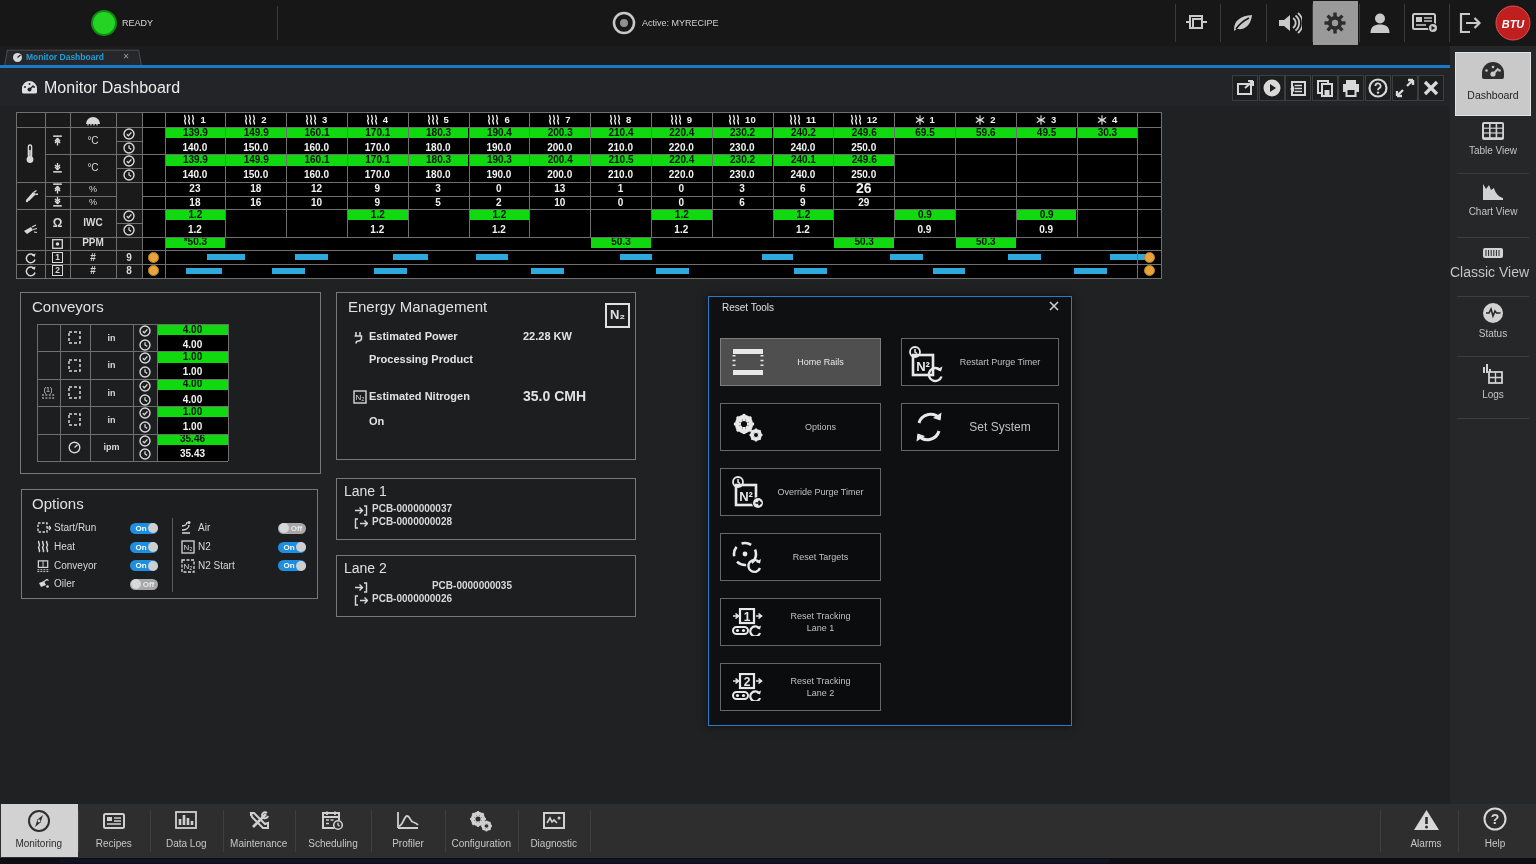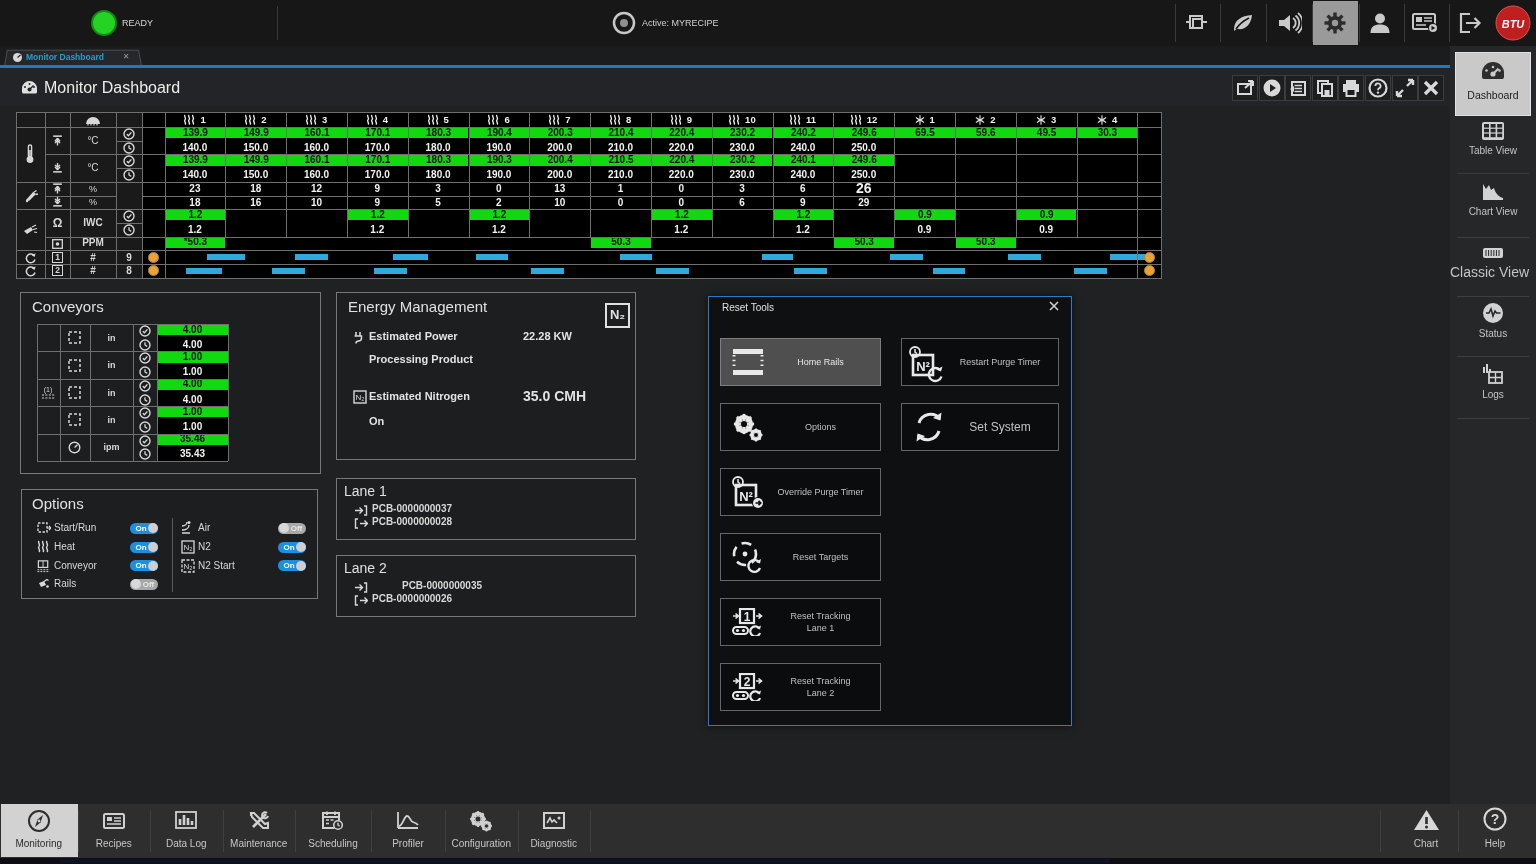--- a/index.html
+++ b/index.html
@@ -668,21 +668,21 @@
 <div style="position:absolute;left:133px;top:522.8px;width:16px;height:11px;font-size:8px;color:#fff;font-weight:700;text-align:center;line-height:11px;white-space:nowrap;">On</div>
 <div style="position:absolute;left:147.5px;top:523.3px;width:10px;height:10px;background:#cfcfcf;border-radius:50%;"></div>
 <div style="position:absolute;left:54px;top:540.3px;width:80px;height:14px;font-size:10px;color:#d8d8d8;font-weight:400;text-align:left;line-height:14px;white-space:nowrap;">Heat</div>
 <div style="position:absolute;left:130px;top:541.8px;width:28px;height:11px;background:#1e8fe0;border-radius:6px;"></div>
 <div style="position:absolute;left:133px;top:541.8px;width:16px;height:11px;font-size:8px;color:#fff;font-weight:700;text-align:center;line-height:11px;white-space:nowrap;">On</div>
 <div style="position:absolute;left:147.5px;top:542.3px;width:10px;height:10px;background:#cfcfcf;border-radius:50%;"></div>
 <div style="position:absolute;left:54px;top:558.9px;width:80px;height:14px;font-size:10px;color:#d8d8d8;font-weight:400;text-align:left;line-height:14px;white-space:nowrap;">Conveyor</div>
 <div style="position:absolute;left:130px;top:560.4px;width:28px;height:11px;background:#1e8fe0;border-radius:6px;"></div>
 <div style="position:absolute;left:133px;top:560.4px;width:16px;height:11px;font-size:8px;color:#fff;font-weight:700;text-align:center;line-height:11px;white-space:nowrap;">On</div>
 <div style="position:absolute;left:147.5px;top:560.9px;width:10px;height:10px;background:#cfcfcf;border-radius:50%;"></div>
-<div style="position:absolute;left:54px;top:577.3px;width:80px;height:14px;font-size:10px;color:#d8d8d8;font-weight:400;text-align:left;line-height:14px;white-space:nowrap;">Rails</div>
+<div style="position:absolute;left:54px;top:577.3px;width:80px;height:14px;font-size:10px;color:#d8d8d8;font-weight:400;text-align:left;line-height:14px;white-space:nowrap;">Oiler</div>
 <div style="position:absolute;left:130px;top:578.8px;width:28px;height:11px;background:#a8a8a8;border-radius:6px;"></div>
 <div style="position:absolute;left:140px;top:578.8px;width:17px;height:11px;font-size:8px;color:#e8e8e8;font-weight:700;text-align:center;line-height:11px;white-space:nowrap;">Off</div>
 <div style="position:absolute;left:130.5px;top:579.3px;width:10px;height:10px;background:#d8d8d8;border-radius:50%;"></div>
 <svg style="position:absolute;left:180px;top:521.3px;" width="15" height="14" viewBox="0 0 15 14">
       <path d="M2 5 C5 5 7 3 7 1 M2 9 C6 9 9 7 9 4 M2 12 h8" stroke="#d8d8d8" stroke-width="1.4" fill="none"></path>
       <circle cx="9" cy="1.5" r="1.5" fill="#d8d8d8"></circle>
     </svg>
 <svg style="position:absolute;left:181px;top:540.3px;" width="14" height="14" viewBox="0 0 14 14">
       <rect x="1" y="1" width="12" height="12" fill="none" stroke="#d8d8d8" stroke-width="1.3"></rect>
       <text x="7" y="10" font-size="8" fill="#d8d8d8" text-anchor="middle" font-family="Liberation Sans">N₂</text>
@@ -732,21 +732,21 @@
       <path d="M4 1 h-2.5 v9 h2.5" stroke="#d8d8d8" stroke-width="1.4" fill="none"></path>
       <path d="M6 5.5 h7 M10.5 2.5 L13.5 5.5 L10.5 8.5" stroke="#d8d8d8" stroke-width="1.4" fill="none"></path>
     </svg>
 <div style="position:absolute;left:372px;top:516px;width:140px;height:12px;font-size:10px;color:#d8d8d8;font-weight:700;text-align:left;line-height:12px;white-space:nowrap;">PCB-0000000028</div>
 <div style="position:absolute;left:336px;top:555px;width:300px;height:62px;background:#1d1e1f;border:1px solid #787878;"></div>
 <div style="position:absolute;left:344px;top:558px;width:100px;height:20px;font-size:14px;color:#e0e0e0;font-weight:400;text-align:left;line-height:20px;white-space:nowrap;">Lane 2</div>
 <svg style="position:absolute;left:354px;top:582px;" width="14" height="11" viewBox="0 0 14 11">
       <path d="M1 5.5 h7 M5.5 2.5 L8.5 5.5 L5.5 8.5" stroke="#d8d8d8" stroke-width="1.4" fill="none"></path>
       <path d="M10 1 h2.5 v9 h-2.5" stroke="#d8d8d8" stroke-width="1.4" fill="none"></path>
     </svg>
-<div style="position:absolute;left:372px;top:580px;width:140px;height:12px;font-size:10px;color:#d8d8d8;font-weight:700;text-align:center;line-height:12px;white-space:nowrap;">PCB-0000000035</div>
+<div style="position:absolute;left:372px;top:580px;width:140px;height:12px;font-size:10px;color:#d8d8d8;font-weight:700;text-align:right;line-height:12px;white-space:nowrap;">PCB-0000000035</div>
 <svg style="position:absolute;left:354px;top:595px;" width="14" height="11" viewBox="0 0 14 11">
       <path d="M4 1 h-2.5 v9 h2.5" stroke="#d8d8d8" stroke-width="1.4" fill="none"></path>
       <path d="M6 5.5 h7 M10.5 2.5 L13.5 5.5 L10.5 8.5" stroke="#d8d8d8" stroke-width="1.4" fill="none"></path>
     </svg>
 <div style="position:absolute;left:372px;top:593px;width:140px;height:12px;font-size:10px;color:#d8d8d8;font-weight:700;text-align:left;line-height:12px;white-space:nowrap;">PCB-0000000026</div>
 <div style="position:absolute;left:708px;top:296px;width:364px;height:430px;background:#0f1012;border:1px solid #2b7bc9;box-shadow:0 0 8px rgba(0,0,0,0.6);"></div>
 <div style="position:absolute;left:722px;top:300px;width:120px;height:16px;font-size:10px;color:#e0e0e0;font-weight:400;text-align:left;line-height:16px;white-space:nowrap;">Reset Tools</div>
 <svg style="position:absolute;left:1048px;top:300px;" width="12" height="12" viewBox="0 0 12 12">
       <path d="M2 2 L10 10 M10 2 L2 10" stroke="#d0d0d0" stroke-width="1.6"></path>
     </svg>
@@ -975,20 +975,20 @@
       <rect x="2" y="3" width="20" height="15" fill="none" stroke="#d0d0d0" stroke-width="2"></rect>
       <path d="M5 13 l3 -5 2 4 2 -2 3 3" stroke="#d0d0d0" stroke-width="1.6" fill="none"></path>
       <circle cx="17" cy="8" r="1.5" fill="#d0d0d0"></circle>
     </svg>
 <div style="position:absolute;left:508.75px;top:838px;width:90px;height:12px;font-size:10px;color:#c6c6c6;font-weight:400;text-align:center;line-height:12px;white-space:nowrap;">Diagnostic</div>
 <svg style="position:absolute;left:1413px;top:808px;" width="27" height="24" viewBox="0 0 27 24">
       <path d="M13.5 2 L26 22 L1 22 Z" fill="#d8d8d8"></path>
       <path d="M13.5 9 V16" stroke="#2e2e2e" stroke-width="2.6"></path>
       <circle cx="13.5" cy="19" r="1.5" fill="#2e2e2e"></circle>
     </svg>
-<div style="position:absolute;left:1381px;top:838px;width:90px;height:12px;font-size:10px;color:#c6c6c6;font-weight:400;text-align:center;line-height:12px;white-space:nowrap;">Chart</div>
+<div style="position:absolute;left:1381px;top:838px;width:90px;height:12px;font-size:10px;color:#c6c6c6;font-weight:400;text-align:center;line-height:12px;white-space:nowrap;">Alarms</div>
 <svg style="position:absolute;left:1483px;top:807px;" width="24" height="24" viewBox="0 0 24 24">
       <circle cx="12" cy="12" r="10.5" fill="none" stroke="#d8d8d8" stroke-width="2"></circle>
       <text x="12" y="17" font-size="14" font-weight="bold" fill="#d8d8d8" text-anchor="middle" font-family="Liberation Sans">?</text>
     </svg>
 <div style="position:absolute;left:1450px;top:838px;width:90px;height:12px;font-size:10px;color:#c6c6c6;font-weight:400;text-align:center;line-height:12px;white-space:nowrap;">Help</div>
 <div style="position:absolute;left:0px;top:858px;width:1536px;height:6px;background:#0d0d13;"></div>
 <div style="position:absolute;left:60px;top:859px;width:1050px;height:4px;background:#101a30;opacity:0.5;"></div>
 </div>
 </body></html>

